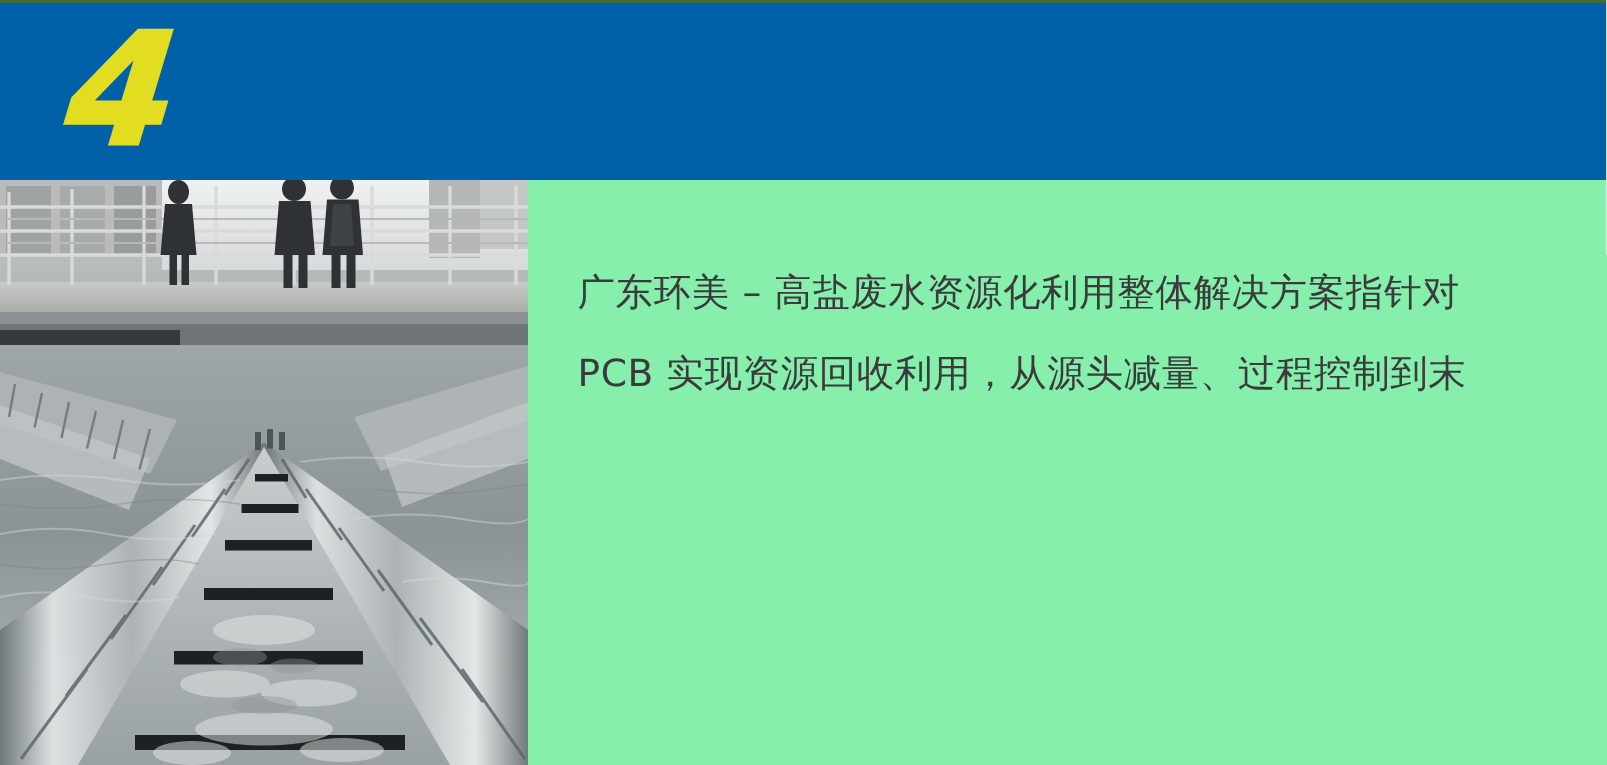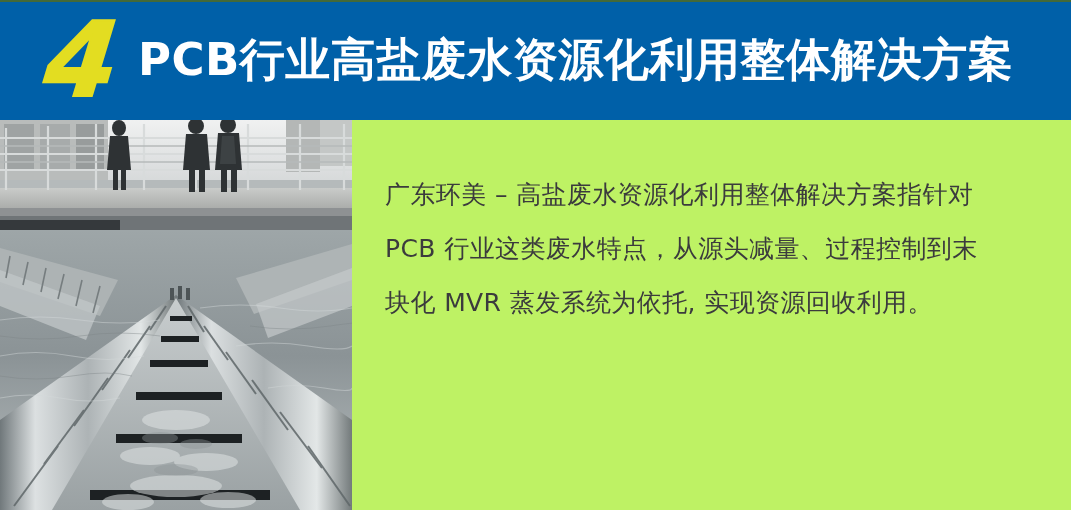--- a/index.html
+++ b/index.html
@@ -77,21 +77,21 @@
   }
   .photo svg { display: block; }
 
   
   .text-panel {
     position: absolute;
     left: 352px;
     top: 120px;
     width: 719px;
     height: 390px;
-    background: #bef264;
+    background: #86efac;
   }
   .body-text {
     position: absolute;
     left: 33px;
     top: 48px;
     width: 620px;
   }
   .body-line {
     font-size: 25px;
     line-height: 54px;
@@ -102,21 +102,20 @@
   }
 </style>
 </head>
 <body>
 
 <div id="slide">
 
   <div class="header-bar">
     <div class="header-topline"></div>
     <div class="header-number">4</div>
-    <div class="header-title">PCB行业高盐废水资源化利用整体解决方案</div>
   </div>
 
   <div class="photo">
     <svg width="352" height="390" viewBox="0 0 352 390">
       <defs>
         <linearGradient id="skyG" x1="0" y1="0" x2="0" y2="1">
           <stop offset="0%" stop-color="#f0f1f1"></stop>
           <stop offset="100%" stop-color="#cfd2d3"></stop>
         </linearGradient>
         <linearGradient id="waterG" x1="0" y1="0" x2="0" y2="1">
@@ -273,18 +272,17 @@
         <ellipse cx="160" cy="318" rx="18" ry="6"></ellipse>
         <ellipse cx="196" cy="324" rx="16" ry="5"></ellipse>
         <ellipse cx="176" cy="350" rx="22" ry="6"></ellipse>
       </g>
     </svg>
   </div>
 
   <div class="text-panel">
     <div class="body-text">
       <div class="body-line">广东环美 – 高盐废水资源化利用整体解决方案指针对</div>
-      <div class="body-line">PCB 行业这类废水特点，从源头减量、过程控制到末</div>
-      <div class="body-line">块化 MVR 蒸发系统为依托, 实现资源回收利用。</div>
+      <div class="body-line">PCB 实现资源回收利用，从源头减量、过程控制到末</div>
     </div>
   </div>
 
 </div>
 
 </body></html>

